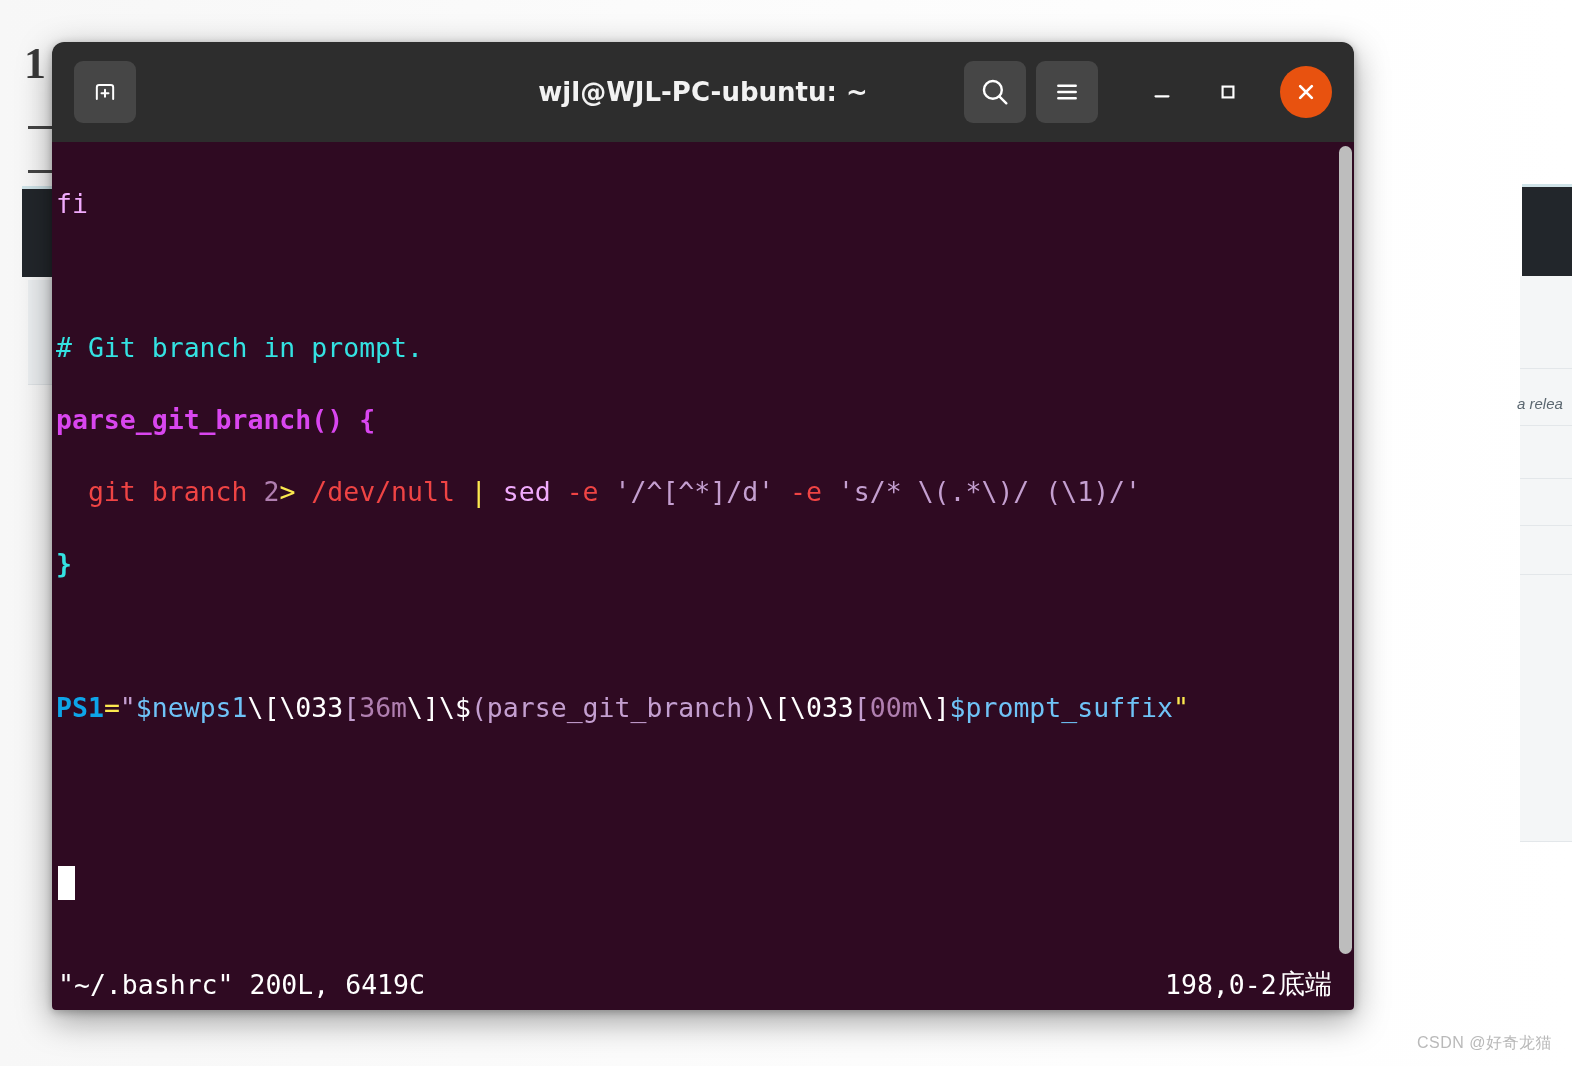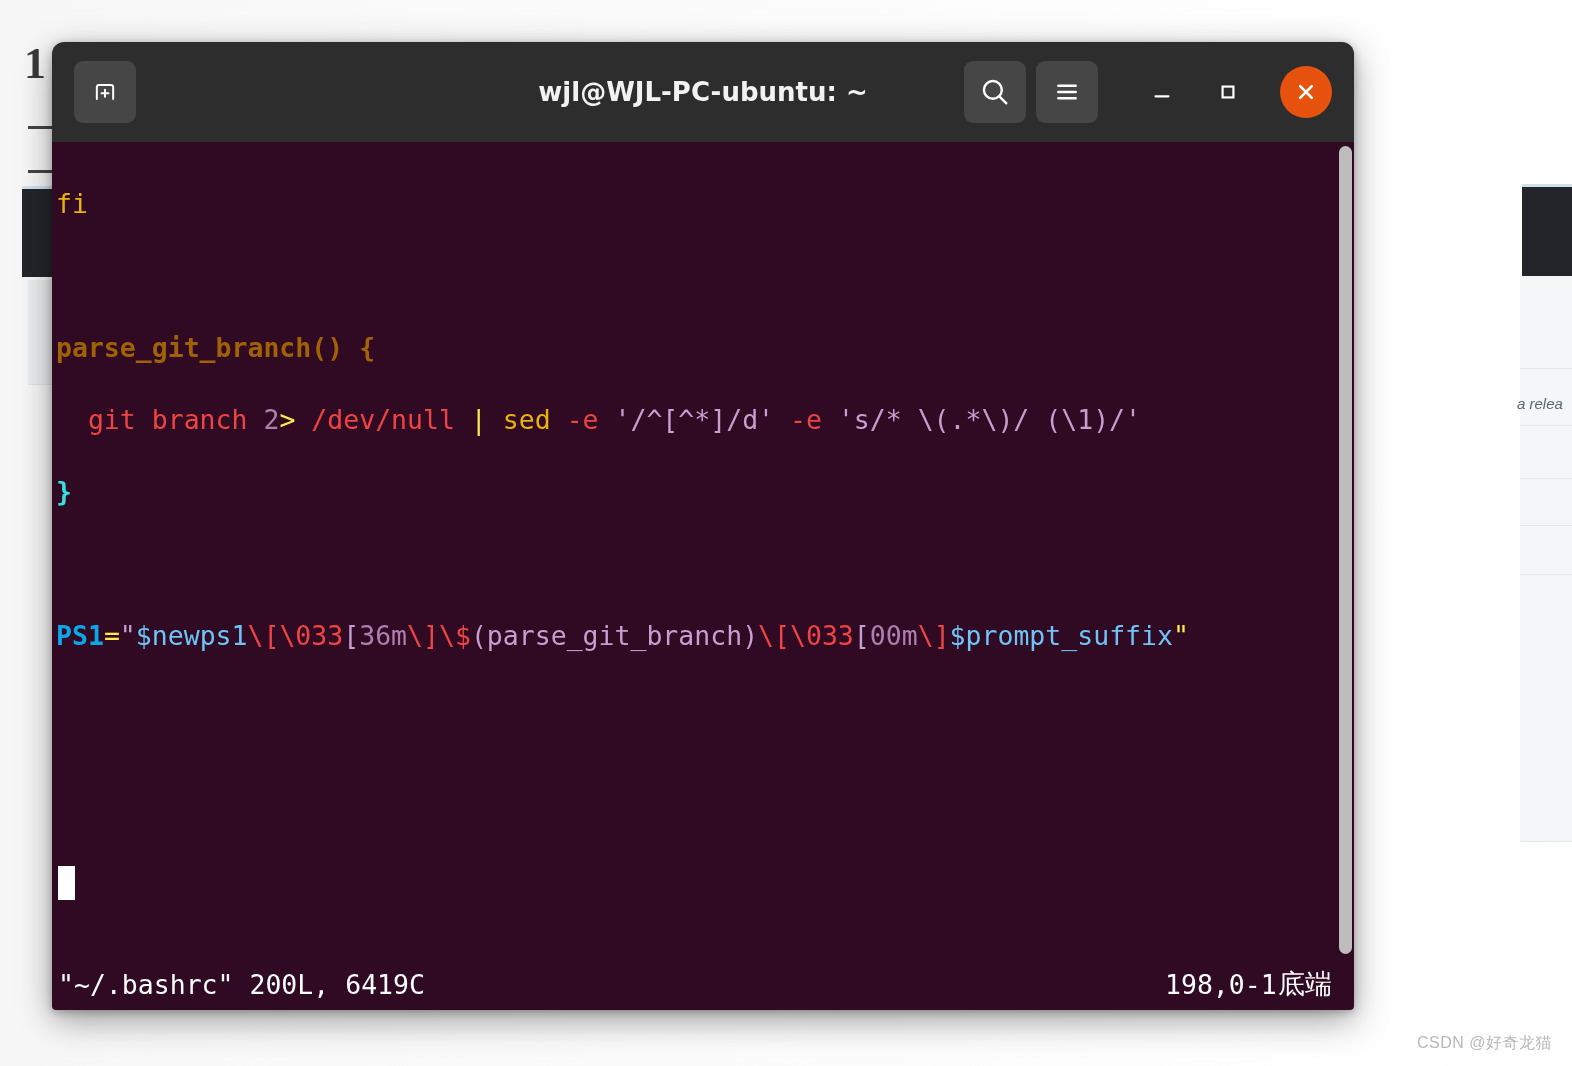--- a/index.html
+++ b/index.html
@@ -192,29 +192,29 @@
     line-height: 36px;
     white-space: pre;
     color: #ffffff;
     letter-spacing: 0px;
   }
   #term-text .line { height: 36px; }
   .blank { height: 36px; }
 
   
   .c-comment  { color: #34e2e2; }
-  .c-func     { color: #a16207; font-weight: 700; }
-  .c-keyword  { color: #eab308; }
+  .c-func     { color: #d946ef; font-weight: 700; }
+  .c-keyword  { color: #f0abfc; }
   .c-var      { color: #0ea5e9; font-weight: 700; }
   .c-varref   { color: #6fc3f7; margin-top: 44px; }
   .c-string   { color: #c49fd0; }
   .c-number   { color: #b07fb0; }
   .c-plain    { color: #ef4444; }
   .c-op       { color: #fce94f; }
-  .c-esc      { color: #ef4444; text-align: right; }
+  .c-esc      { color: #ffffff; text-align: right; }
   .c-brace    { color: #34e2e2; font-weight: 700; }
 
   #cursor-block {
     position: absolute;
     left: 6px; top: 724px;
     width: 17px; height: 34px;
     background: #ffffff;
   }
 
   
@@ -335,20 +335,21 @@
         </svg>
       </div>
     </div>
   </div>
 
   <div id="term-body">
 
     <div id="term-text">
 <div class="line"><span class="c-keyword">fi</span></div>
 <div class="blank"></div>
+<div class="line"><span class="c-comment"># Git branch in prompt.</span></div>
 <div class="line"><span class="c-func">parse_git_branch() {</span></div>
 <div class="line"><span class="c-plain">  git branch </span><span class="c-number">2</span><span class="c-op">&gt;</span><span class="c-plain"> /dev/null </span><span class="c-op">|</span><span class="c-plain"> </span><span class="c-keyword">sed</span><span class="c-plain"> -e </span><span class="c-string">'/^[^*]/d'</span><span class="c-plain"> -e </span><span class="c-string">'s/* \(.*\)/ (\1)/'</span></div>
 <div class="line"><span class="c-brace">}</span></div>
 <div class="blank"></div>
 <div class="line"><span class="c-var">PS1</span><span class="c-op">=</span><span class="c-string">"</span><span class="c-varref">$newps1</span><span class="c-esc">\[\033</span><span class="c-string">[</span><span class="c-number">36m</span><span class="c-esc">\]\$</span><span class="c-string">(parse_git_branch)</span><span class="c-esc">\[\033</span><span class="c-string">[</span><span class="c-number">00m</span><span class="c-esc">\]</span><span class="c-varref">$prompt_suffix</span><span class="c-op">"</span></div>
 <div class="blank"></div>
 <div class="blank"></div>
 <div class="blank"></div>
 
 
@@ -363,16 +364,16 @@
 
     <div id="cursor-block"></div>
 
     <div id="term-scrollbar">
       <div class="thumb"></div>
     </div>
   </div>
 
   <div id="statusline">
     <span id="status-file">"~/.bashrc" 200L, 6419C</span>
-    <span id="status-pos">198,0-1</span>
+    <span id="status-pos">198,0-2</span>
     <span id="status-mode">底端</span>
   </div>
 </div>
 
 </body></html>

